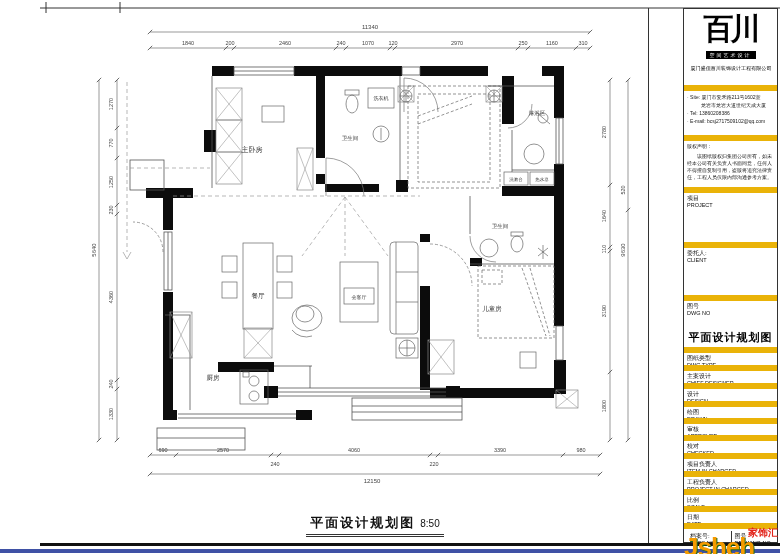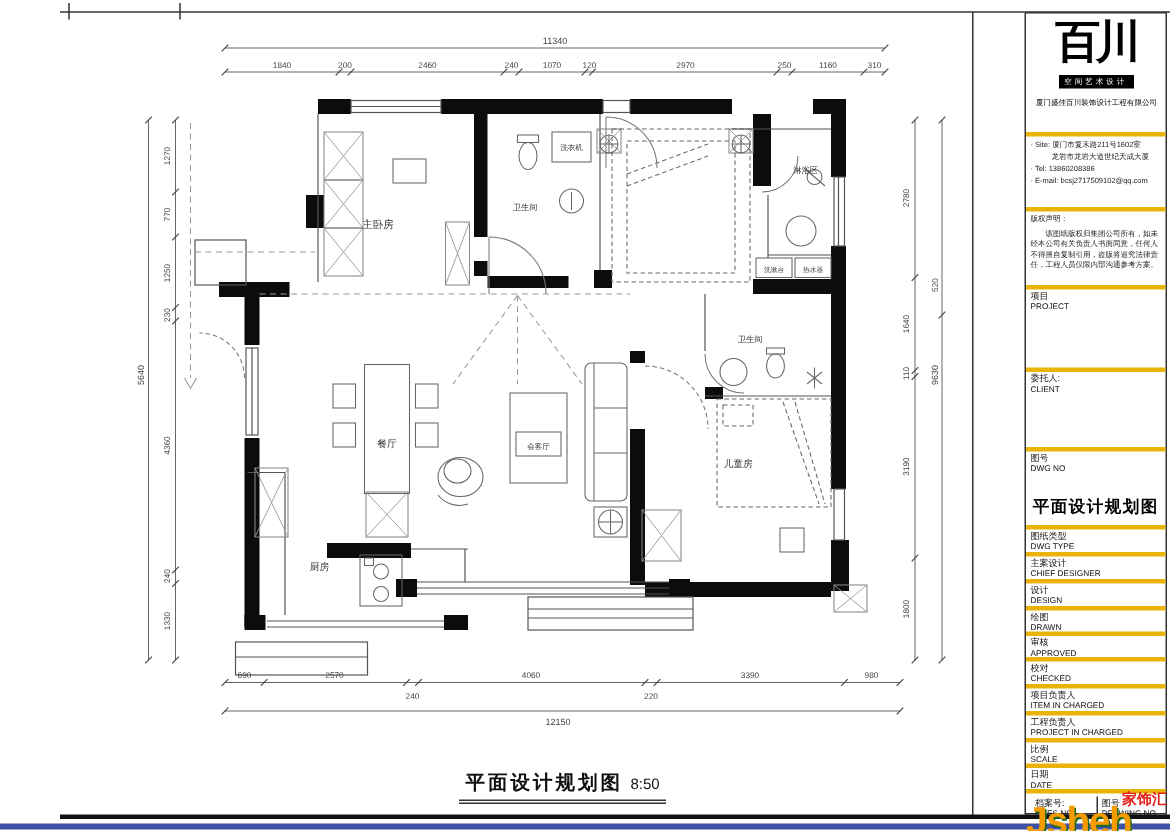--- a/index.html
+++ b/index.html
@@ -6,21 +6,21 @@
   #sheet{position:relative;width:780px;height:554px;background:#fff;overflow:hidden;
          font-family:"Liberation Sans",sans-serif;color:#222;}
   #plan-svg{position:absolute;left:0;top:0;}
   .dim{font-size:5.5px;fill:#444;}
   .dimt{font-size:6px;fill:#444;}
   .room{fill:#333;}
   
   #panel-rule{position:absolute;left:648px;top:8px;width:1px;height:536px;background:#333;}
   #titleblock{position:absolute;left:683px;top:8px;width:95px;height:535px;
               border:1px solid #333;box-sizing:border-box;background:#fff;}
-  .cell{border-bottom:3px solid #eab308;box-sizing:border-box;padding:2px 3px;overflow:hidden;position:relative;}
+  .cell{border-bottom:6px solid #eab308;box-sizing:border-box;padding:2px 3px;overflow:hidden;position:relative;}
   .fzh{font-size:6px;line-height:7px;color:#111;}
   .fen{font-size:5.5px;line-height:6px;color:#111;letter-spacing:0;}
   #logo-cell{text-align:center;padding-top:6px;}
   #logo-mark{font-size:30px;font-weight:900;letter-spacing:-3px;line-height:28px;color:#000;}
   #logo-tag{display:inline-block;background:#000;color:#fff;font-size:5px;letter-spacing:2px;padding:1px 4px;margin-top:1px;}
   #logo-company{font-size:5.5px;margin-top:4px;color:#000;white-space:nowrap;transform:scale(.92);transform-origin:center;}
   #contact-cell div{font-size:5px;line-height:8px;color:#222;}
   #notice-cell div{font-size:5px;line-height:7px;color:#222;}
   #notice-body{text-indent:10px;margin-top:3px;}
   #dwgno-title{font-size:11px;font-weight:bold;text-align:center;margin-top:14px;color:#000;letter-spacing:1px;}

